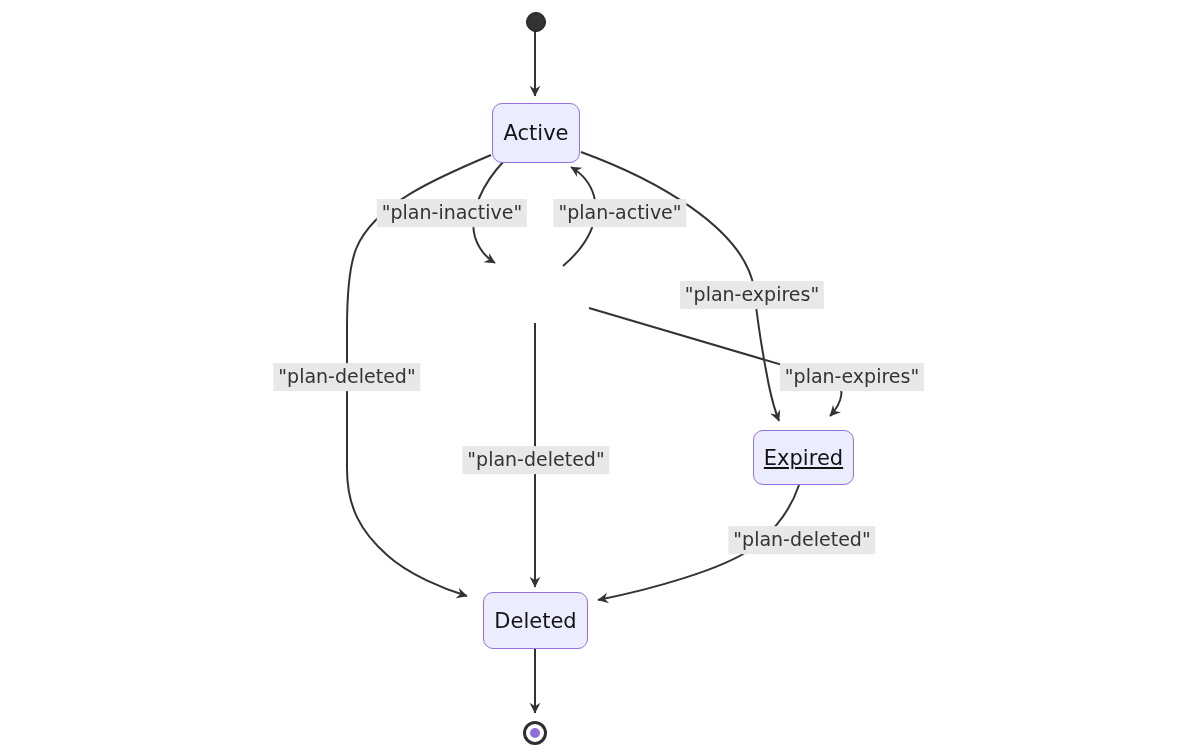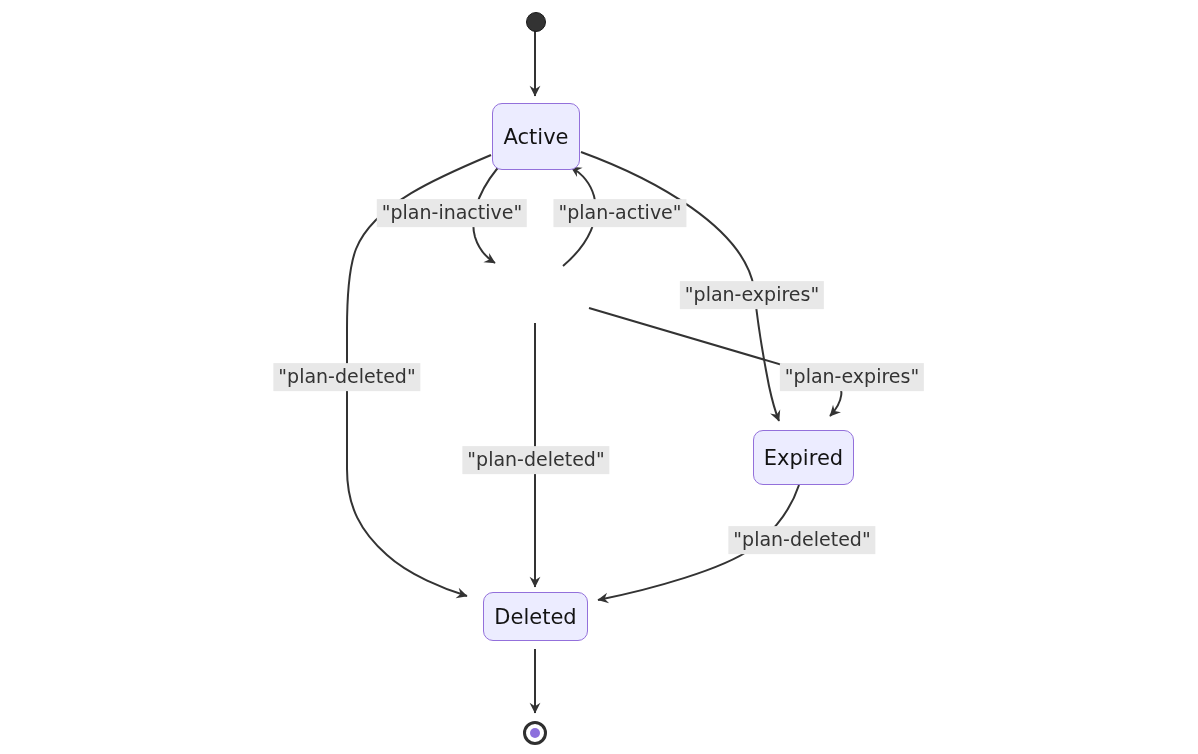--- a/index.html
+++ b/index.html
@@ -76,30 +76,30 @@
     <path class="edge" d="M581,152 C655,179 744,228 754,288 C757,318 761,346 769,386 C772,400 775,411 779,421" marker-end="url(#arrow)"></path>
     <path class="edge" d="M589,308 L833,380 C846,386 843,402 830,416" marker-end="url(#arrow)"></path>
     <path class="edge" d="M491,155 C441,176 374,204 356,249 C349,267 347,294 347,329 L347,469 C347,507 361,532 387,555 C409,575 444,589 467,596" marker-end="url(#arrow)"></path>
     <path class="edge" d="M535,323 L535,587" marker-end="url(#arrow)"></path>
     <path class="edge" d="M799,485 C791,509 776,530 751,549 C723,569 653,589 598,600" marker-end="url(#arrow)"></path>
     <path class="edge" d="M535,649 L535,713" marker-end="url(#arrow)"></path>
   </svg>
 
   <div class="start-state"></div>
 
-  <div class="state-node" style="left:492px;top:103px;width:88px;height:67px;">
+  <div class="state-node" style="left:492px;top:103px;width:88px;height:60px;">
     <span>Active</span>
   </div>
 
 
-  <div class="state-node" style="left:753px;top:430px;width:101px;height:55px;">
+  <div class="state-node" style="left:753px;top:430px;width:101px;height:55px;text-decoration:underline;">
     <span>Expired</span>
   </div>
 
-  <div class="state-node" style="left:483px;top:592px;width:105px;height:49px;">
+  <div class="state-node" style="left:483px;top:592px;width:105px;height:57px;">
     <span>Deleted</span>
   </div>
 
   <div class="edge-label" style="left:452px;top:213px;">"plan-inactive"</div>
 
   <div class="edge-label" style="left:620px;top:213px;">"plan-active"</div>
 
   <div class="edge-label" style="left:752px;top:295px;">"plan-expires"</div>
 
   <div class="edge-label" style="left:852px;top:377px;">"plan-expires"</div>

